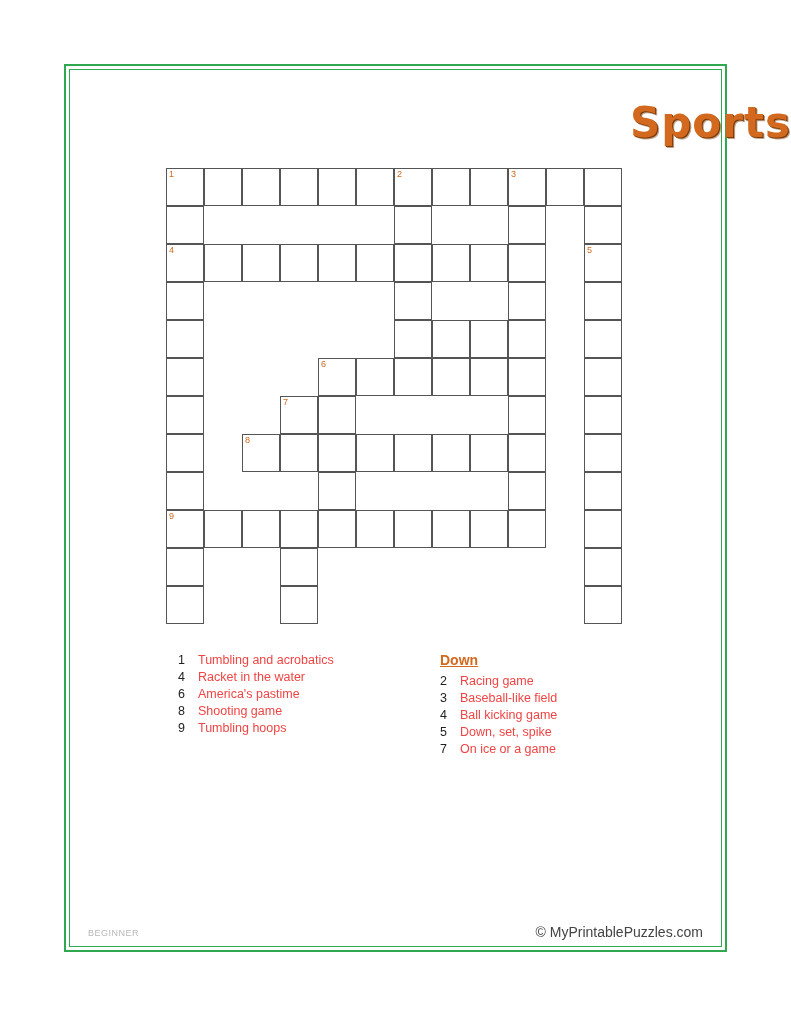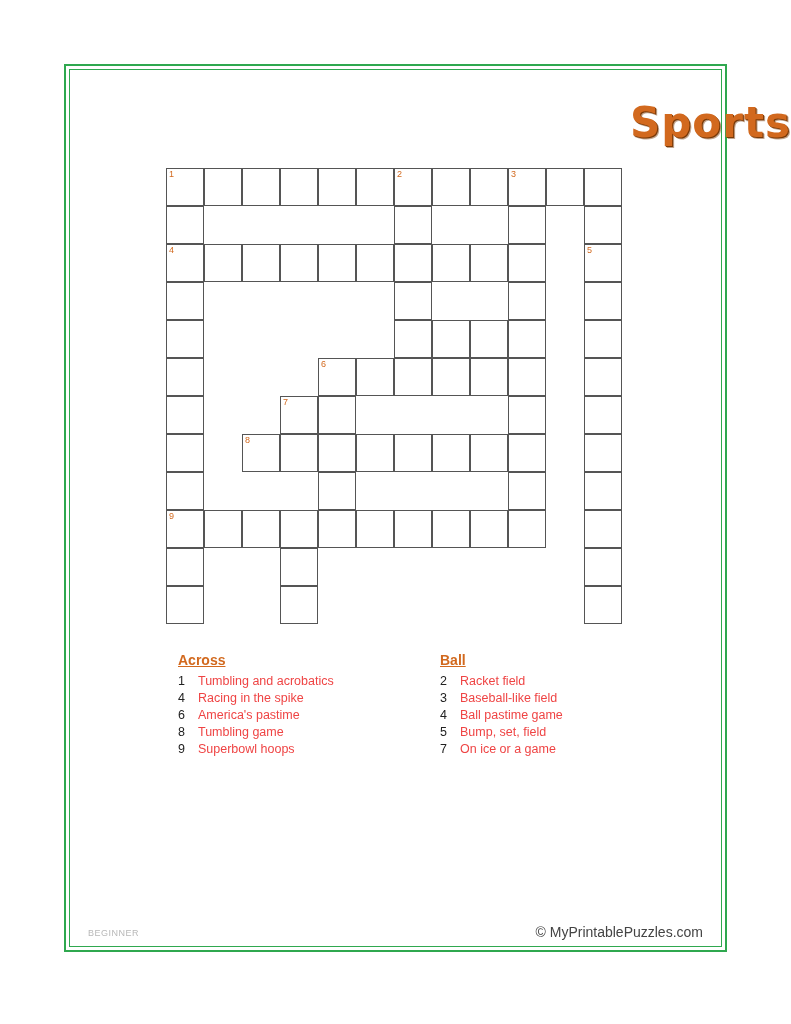--- a/index.html
+++ b/index.html
@@ -227,62 +227,61 @@
     <div class="cell" style="left: 0px; top: 380px;"></div>
     <div class="cell" style="left: 114px; top: 380px;"></div>
     <div class="cell" style="left: 418px; top: 380px;"></div>
     <div class="cell" style="left: 0px; top: 418px;"></div>
     <div class="cell" style="left: 114px; top: 418px;"></div>
     <div class="cell" style="left: 418px; top: 418px;"></div>
   </div>
 
 <div class="clues">
   <div class="clue-col across">
-    <span class="clue-head">Across</span>
     <div id="across-list">
         <div class="clue-row">
           <span class="clue-num">1</span>
           <span class="clue-text">Tumbling and acrobatics</span>
         </div>
         <div class="clue-row">
           <span class="clue-num">4</span>
-          <span class="clue-text">Racing in the spike</span>
+          <span class="clue-text">Racket in the water</span>
         </div>
         <div class="clue-row">
           <span class="clue-num">6</span>
           <span class="clue-text">America's pastime</span>
         </div>
         <div class="clue-row">
           <span class="clue-num">8</span>
-          <span class="clue-text">Tumbling game</span>
+          <span class="clue-text">Shooting game</span>
         </div>
         <div class="clue-row">
           <span class="clue-num">9</span>
-          <span class="clue-text">Superbowl hoops</span>
+          <span class="clue-text">Tumbling hoops</span>
         </div>
       </div>
   </div>
   <div class="clue-col down">
-    <span class="clue-head">Ball</span>
+    <span class="clue-head">Down</span>
     <div id="down-list">
         <div class="clue-row">
           <span class="clue-num">2</span>
-          <span class="clue-text">Racket field</span>
+          <span class="clue-text">Racing game</span>
         </div>
         <div class="clue-row">
           <span class="clue-num">3</span>
           <span class="clue-text">Baseball-like field</span>
         </div>
         <div class="clue-row">
           <span class="clue-num">4</span>
-          <span class="clue-text">Ball pastime game</span>
+          <span class="clue-text">Ball kicking game</span>
         </div>
         <div class="clue-row">
           <span class="clue-num">5</span>
-          <span class="clue-text">Bump, set, field</span>
+          <span class="clue-text">Down, set, spike</span>
         </div>
         <div class="clue-row">
           <span class="clue-num">7</span>
           <span class="clue-text">On ice or a game</span>
         </div>
       </div>
   </div>
 </div>
 
 <div class="footer-level">BEGINNER</div>

